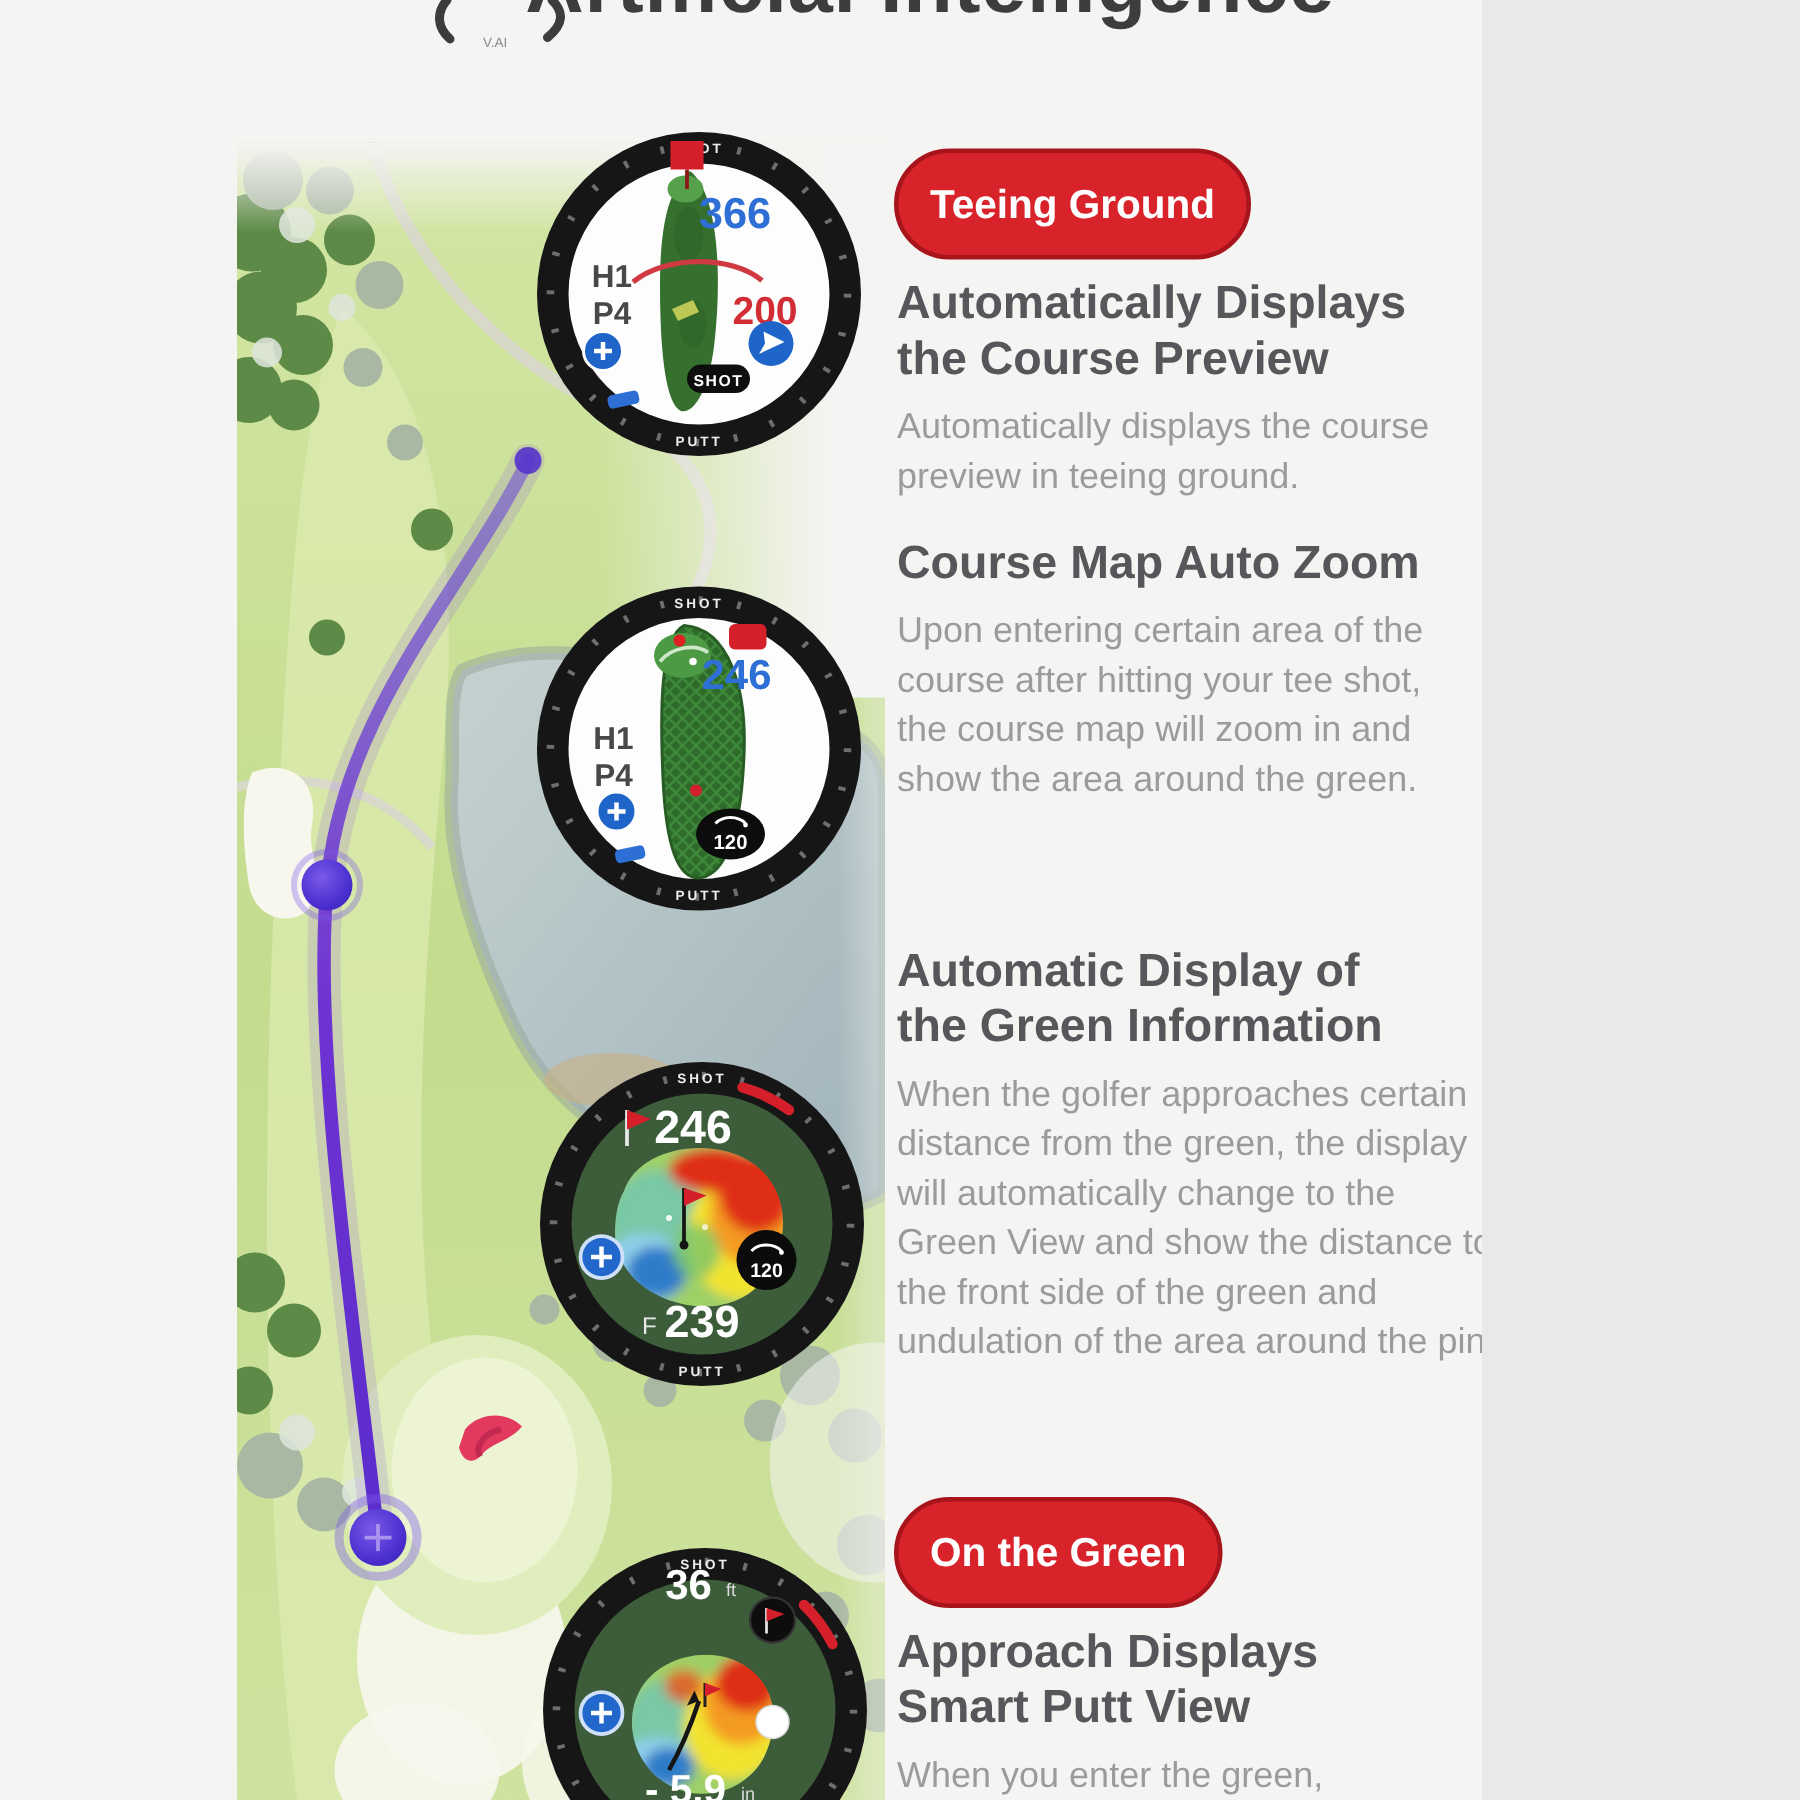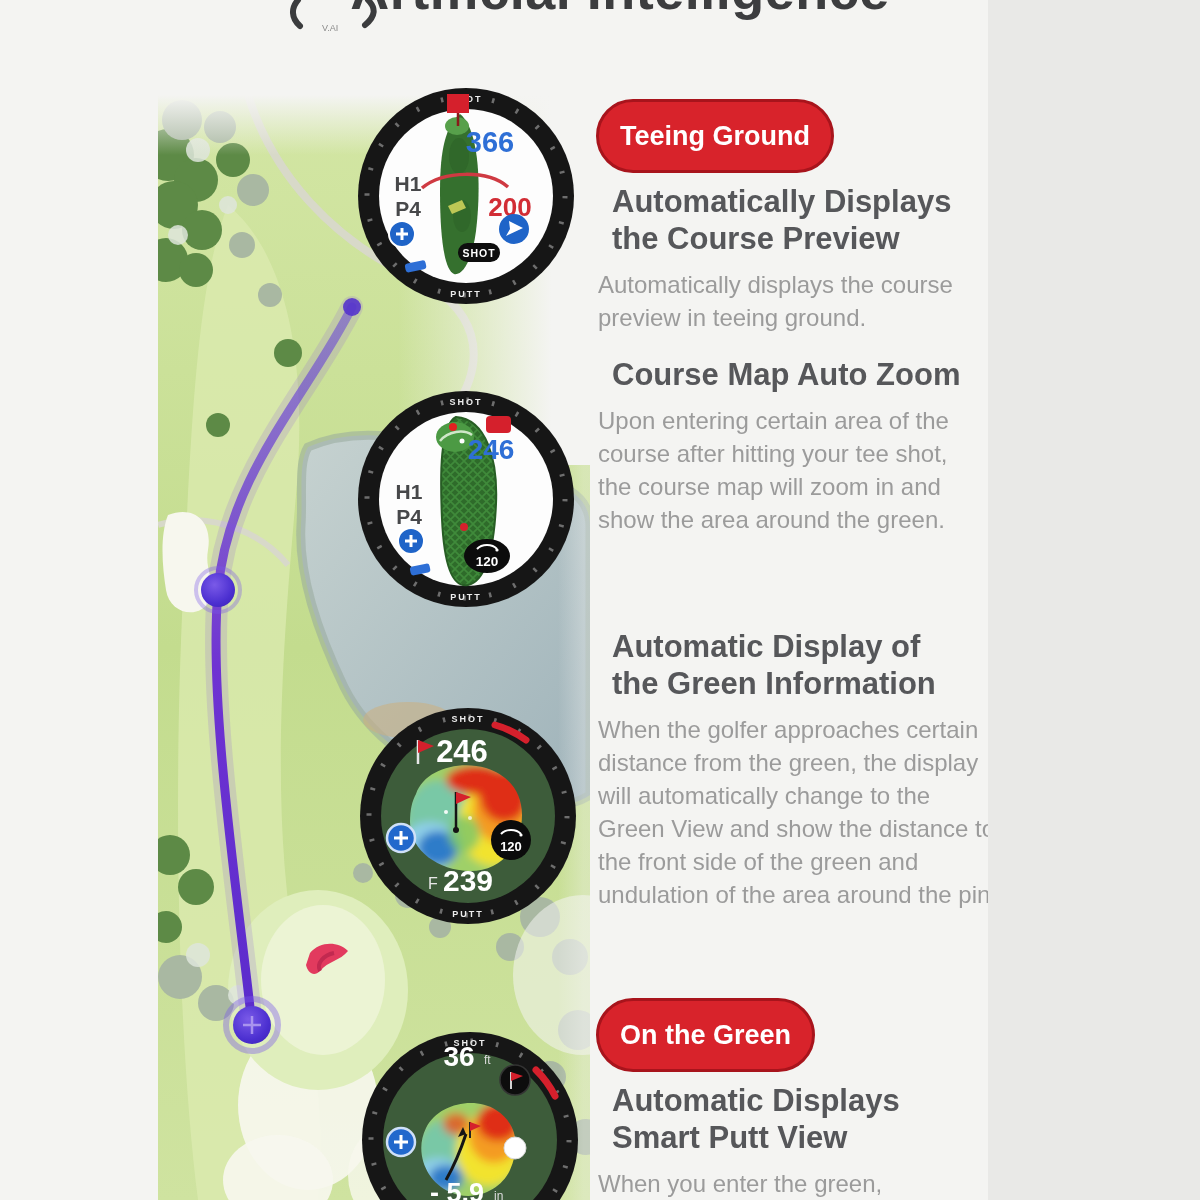--- a/index.html
+++ b/index.html
@@ -8,21 +8,21 @@
   .abs{position:absolute;}
   
   .toptitle-clip{position:absolute;left:330px;top:0;width:580px;height:23px;overflow:hidden;text-align:center;}
   .toptitle{font-size:54px;font-weight:bold;color:#3c3d3f;line-height:62px;margin-top:-41px;letter-spacing:.5px;}
   .maintitle{position:absolute;left:330px;top:18px;width:580px;text-align:center;
              font-size:55px;font-weight:bold;color:#3b3c3e;letter-spacing:1px;}
   
   .sec{position:absolute;left:596px;width:430px;}
   .pill{display:inline-block;background:#d8232b;border:3px solid #a8141c;border-radius:999px;
         color:#ffffff;font-size:27px;font-weight:bold;line-height:36px;padding:16px 21px;}
-  .sec h2{margin:10px 0 0 16px;font-size:31px;line-height:37px;font-weight:bold;color:#56575a;
+  .sec h2{margin:10px 0 0 2px;font-size:31px;line-height:37px;font-weight:bold;color:#56575a;
           white-space:pre-line;}
   .sec p{margin:11px 0 0 2px;font-size:24px;line-height:33px;color:#9b9b9b;white-space:pre-line;}
   svg text{font-family:"Liberation Sans",sans-serif;}
 </style>
 </head>
 <body>
 
 <div id="page">
 
   <div class="toptitle-clip">
@@ -366,20 +366,20 @@
 will automatically change to the
 Green View and show the distance to
 the front side of the green and
 undulation of the area around the pin.</p>
   </section>
 
   <section class="sec" style="top:998px;">
     <div class="pill">
       <span>On the Green</span>
     </div>
-    <h2>Automatic Displays
+    <h2>Approach Displays
 Smart Putt View</h2>
     <p>When you enter the green,
 T9 will automatically display the
 Putt View and show the distance to</p>
   </section>
 
 </div>
 
 </body></html>

